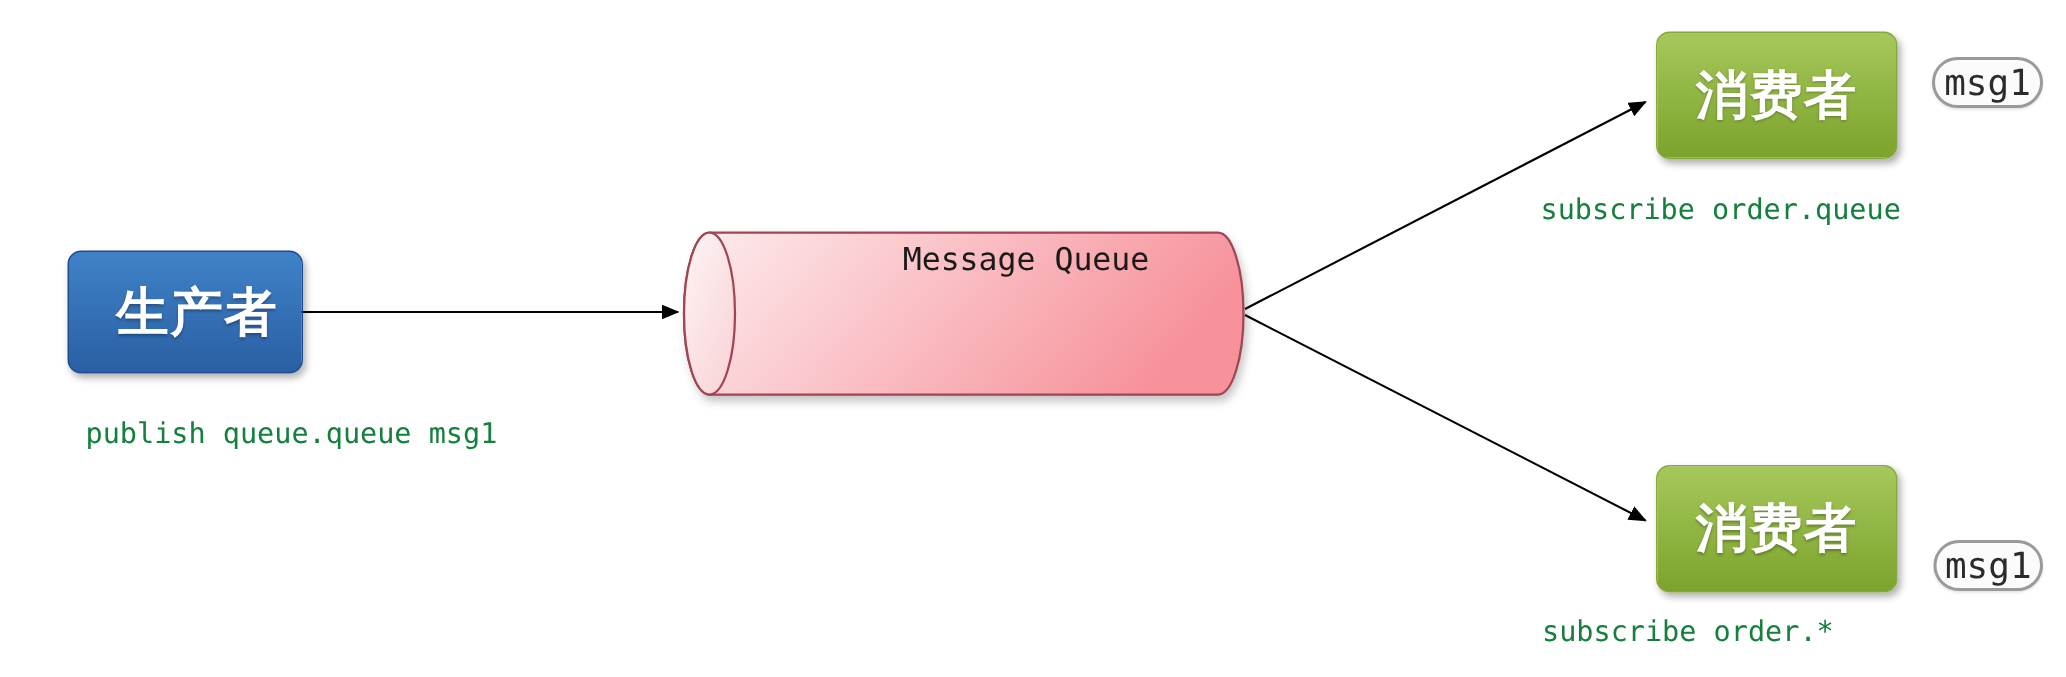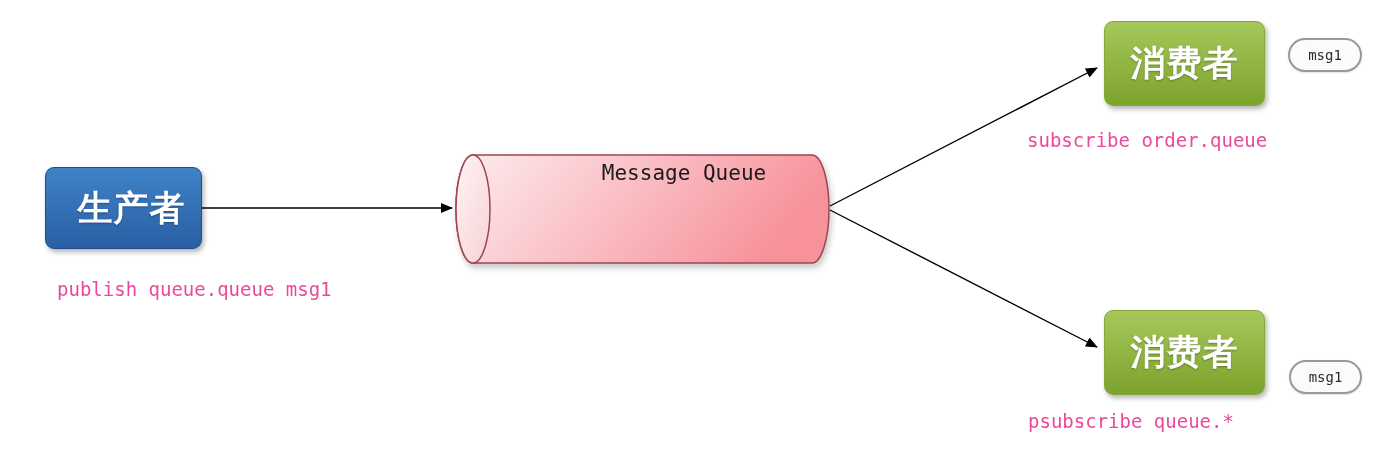--- a/index.html
+++ b/index.html
@@ -44,21 +44,21 @@
     background: linear-gradient(180deg, #A6C85B 0%, #7CA32C 100%);
     border: 1px solid #86A93C;
     box-shadow: 2px 3px 5px rgba(0,0,0,0.30);
   }
   .consumer-1 { left: 1104px; top: 21px; }
   .consumer-2 { left: 1104px; top: 310px; }
 
   .cmd {
     position: absolute;
     font-size: 19px;
-    color: #ec4899;
+    color: #15803d;
     white-space: nowrap;
   }
   .cmd-publish    { left: 57px;   top: 278px; }
   .cmd-subscribe  { left: 1027px; top: 129px; }
   .cmd-psubscribe { left: 1028px; top: 410px; }
 
   .queue-label {
     position: absolute;
     left: 460px; top: 161px; width: 376px;
     text-align: center;
@@ -69,21 +69,21 @@
   }
 
   .badge {
     position: absolute;
     display: flex;
     align-items: center;
     justify-content: center;
     background: #FBFBFB;
     border: 2px solid #9A9A9A;
     border-radius: 17px;
-    font-size: 14px;
+    font-size: 24px;
     color: #2B2B2B;
     box-shadow: 0 1px 2px rgba(0,0,0,0.12);
   }
   .badge-1 { left: 1288px; top: 38px;  width: 70px; height: 30px; }
   .badge-2 { left: 1289px; top: 360px; width: 69px; height: 30px; }
 </style>
 </head>
 <body>
 
 <div class="canvas">
@@ -127,15 +127,15 @@
     <span>msg1</span>
   </div>
   <div class="cmd cmd-subscribe">subscribe order.queue</div>
 
   <div class="node consumer consumer-2">
     <span>消费者</span>
   </div>
   <div class="badge badge-2">
     <span>msg1</span>
   </div>
-  <div class="cmd cmd-psubscribe">psubscribe queue.*</div>
+  <div class="cmd cmd-psubscribe">subscribe order.*</div>
 
 </div>
 
 </body></html>

